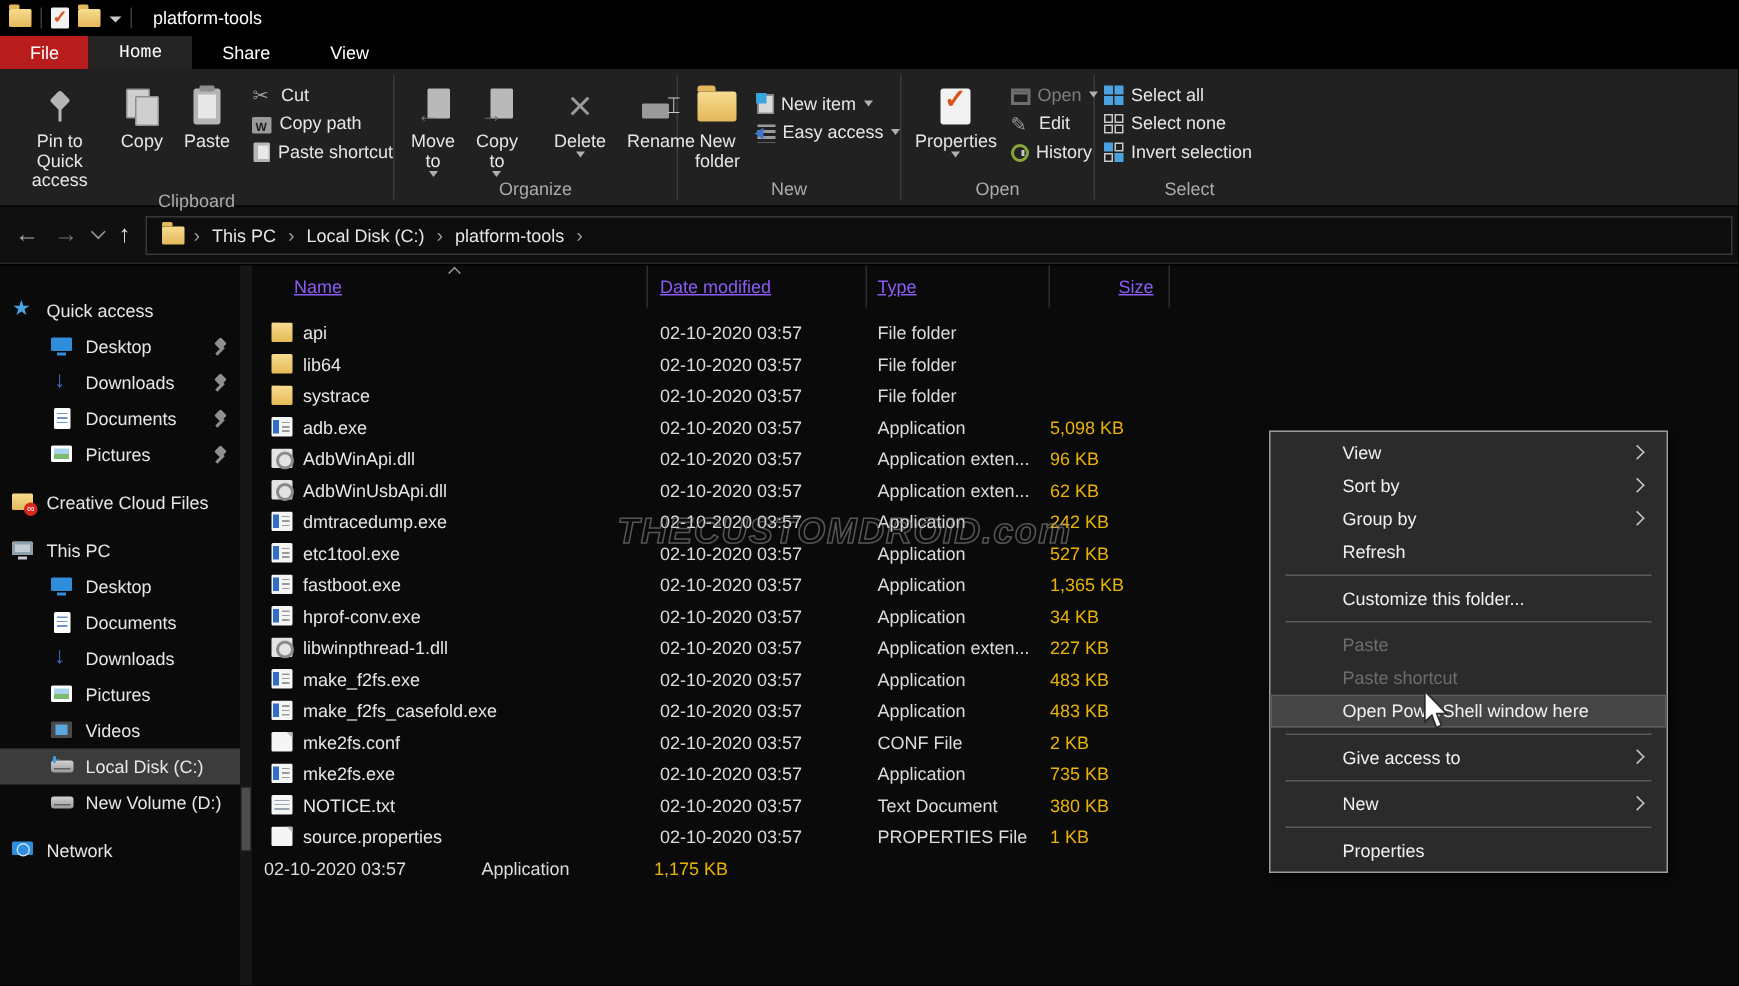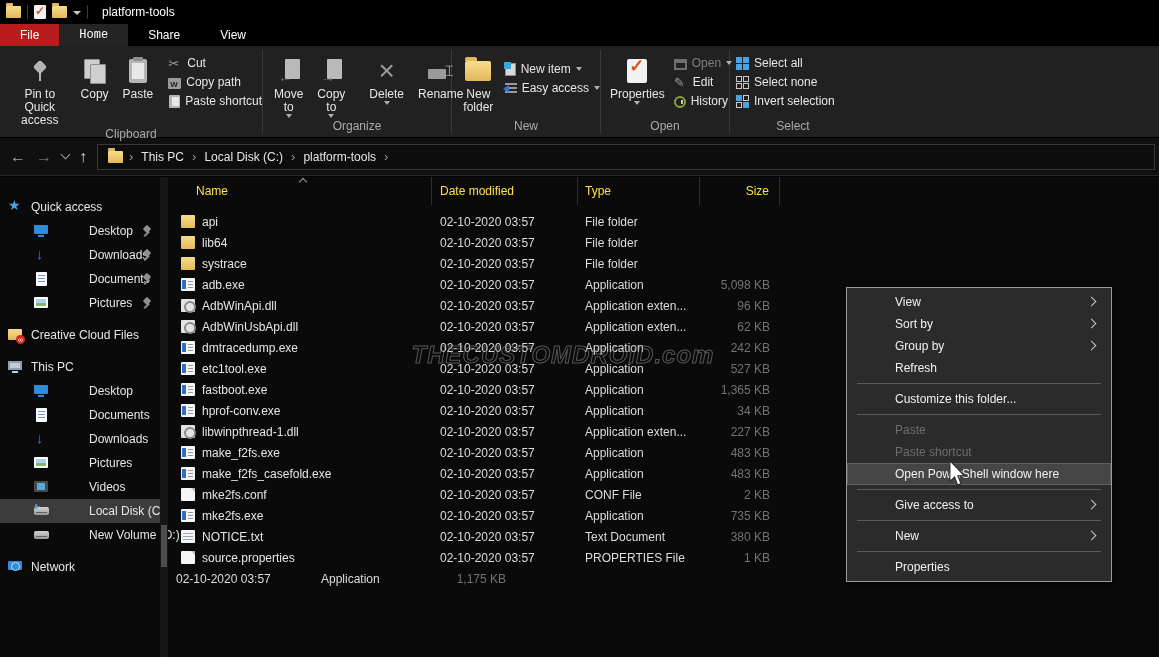--- a/index.html
+++ b/index.html
@@ -83,21 +83,21 @@
   .arrow.fwd { color:#6e6e6e; }
   .arrow.up { color:#d8d8d8; }
   .chev-down { width:7px; height:7px; border-right:1px solid #9a9a9a; border-bottom:1px solid #9a9a9a; transform:rotate(45deg); margin-top:-4px; }
   .addressbox { flex:1; height:26px; margin-right:4px; border:1px solid #383838; background:#0d0d0d; display:flex; align-items:center; padding-left:6px; gap:2px; }
   .crumb { color:#e6e6e6; padding:0 6px; }
   .crumb-sep { color:#9a9a9a; font-size:13px; }
 
   
   .main { position:absolute; top:177px; left:0; right:0; bottom:0; background:#0a0a0a; display:flex; }
   .sidebar { width:160px; flex:none; padding-top:18px; position:relative; }
-  .sb-row { height:24px; display:flex; align-items:center; position:relative; padding-left:34px; white-space:nowrap;gap:32px; }
+  .sb-row { height:24px; display:flex; align-items:center; position:relative; padding-left:34px; white-space:nowrap; }
   .sb-row.head { padding-left:8px; gap:8px; }
   .sb-row.selected { background:#3c3c3c; }
   .sb-gap { height:8px; }
   .sb-icon { width:15px; height:14px; position:relative; flex:none; margin-right:8px; }
   .sb-row.head .sb-icon { margin-right:0; }
   .pin-ic { position:absolute; right:8px; top:7px; width:10px; height:10px; }
   .pin-ic::before { content:""; position:absolute; left:2px; top:0; width:6px; height:6px; background:#8f8f8f; border-radius:1px; transform:rotate(45deg); }
   .pin-ic::after { content:""; position:absolute; left:1px; top:7px; width:7px; height:1.5px; background:#8f8f8f; transform:rotate(-45deg); }
   .ic-star::before { content:"★"; color:#4aa3e0; font-size:14px; position:absolute; top:-3px; }
   .ic-monitor::before { content:""; position:absolute; left:0; top:1px; width:14px; height:9px; background:#2f8ddb; border-radius:1px; }
@@ -118,34 +118,34 @@
   .ic-diskwin i { position:absolute; left:1px; top:0; width:5px; height:5px; background:#4aa3e0; z-index:2; clip-path:polygon(0 10%,45% 0,45% 100%,0 90%, 0 45%,100% 45%,100% 55%,0 55%); }
   .ic-net::before { content:""; position:absolute; left:0; top:1px; width:14px; height:9px; background:#2f8ddb; border-radius:1px; }
   .ic-net::after { content:""; position:absolute; left:3px; top:2px; width:7px; height:7px; border:1px solid #bfe0f5; border-radius:50%; }
   .ic-cc::before { content:""; position:absolute; left:0; top:1px; width:14px; height:11px; background:linear-gradient(#f7dc8e,#e3b85a); border-radius:1px; }
   .ic-cc::after { content:"∞"; position:absolute; right:-2px; bottom:-2px; width:9px; height:9px; background:#d5281e; color:#fff; border-radius:50%; font-size:7px; line-height:9px; text-align:center; }
   .sb-scroll { position:absolute; left:160px; top:0; bottom:0; width:8px; background:#161616; }
   .sb-thumb { position:absolute; left:1px; width:6px; top:348px; height:42px; background:#4d4d4d; }
 
   
   .content { flex:1; position:relative; padding-left:8px; }
-  .cols { display:flex; height:28px; align-items:center; color:#fde047; }
+  .cols { display:flex; height:28px; align-items:center; color:#8b5cf6;text-decoration:underline; }
   .col { height:100%; display:flex; align-items:center; border-right:1px solid #2d2d2d; position:relative; }
   .col.c-name { width:264px; padding-left:28px; }
   .col.c-date { width:146px; padding-left:8px; }
   .col.c-type { width:122px; padding-left:7px; }
   .col.c-size { width:80px; justify-content:flex-end; padding-right:10px; }
   .sort-up { position:absolute; left:132px; top:2px; width:6px; height:6px; border-left:1px solid #9a9a9a; border-top:1px solid #9a9a9a; transform:rotate(45deg); }
   .rows { margin-top:6px; }
   .frow { display:flex; height:21px; align-items:center; }
   .fcell { overflow:hidden; white-space:nowrap; }
   .fc-name { width:264px; padding-left:13px; display:flex; align-items:center; }
   .fc-date { width:146px; padding-left:8px; color:#dcdcdc; }
   .fc-type { width:122px; padding-left:7px; color:#dcdcdc; }
-  .fc-size { width:80px; text-align:right; padding-right:10px; color:#737373; }
+  .fc-size { width:80px; padding-right:10px; color:#eab308; }
   .fi { width:14px; height:13px; position:relative; margin-right:7px; flex:none; }
   .fi-folder { background:linear-gradient(#f7dc8e,#e5ba57); border-radius:1px; }
   .fi-folder::before { content:""; position:absolute; top:-3px; left:0; width:6px; height:3px; background:#e5ba57; border-radius:1px 1px 0 0; }
   .fi-exe { background:#f5f5f5; border-radius:1px; }
   .fi-exe::before { content:""; position:absolute; left:1px; top:2px; width:4px; height:9px; background:#2f6fc4; }
   .fi-exe::after { content:""; position:absolute; left:7px; top:3px; width:5px; height:7px; background:repeating-linear-gradient(#9a9a9a 0 1px, transparent 1px 3px); }
   .fi-dll { background:#e3e3e3; border-radius:1px; }
   .fi-dll::before { content:""; position:absolute; left:3px; top:2px; width:8px; height:8px; border:2px solid #8a8a8a; border-radius:50%; }
   .fi-txt { background:#f5f5f5; border-radius:1px; }
   .fi-txt::before { content:""; position:absolute; left:2px; top:3px; width:10px; height:8px; background:repeating-linear-gradient(#9ba6b4 0 1px, transparent 1px 3px); }

